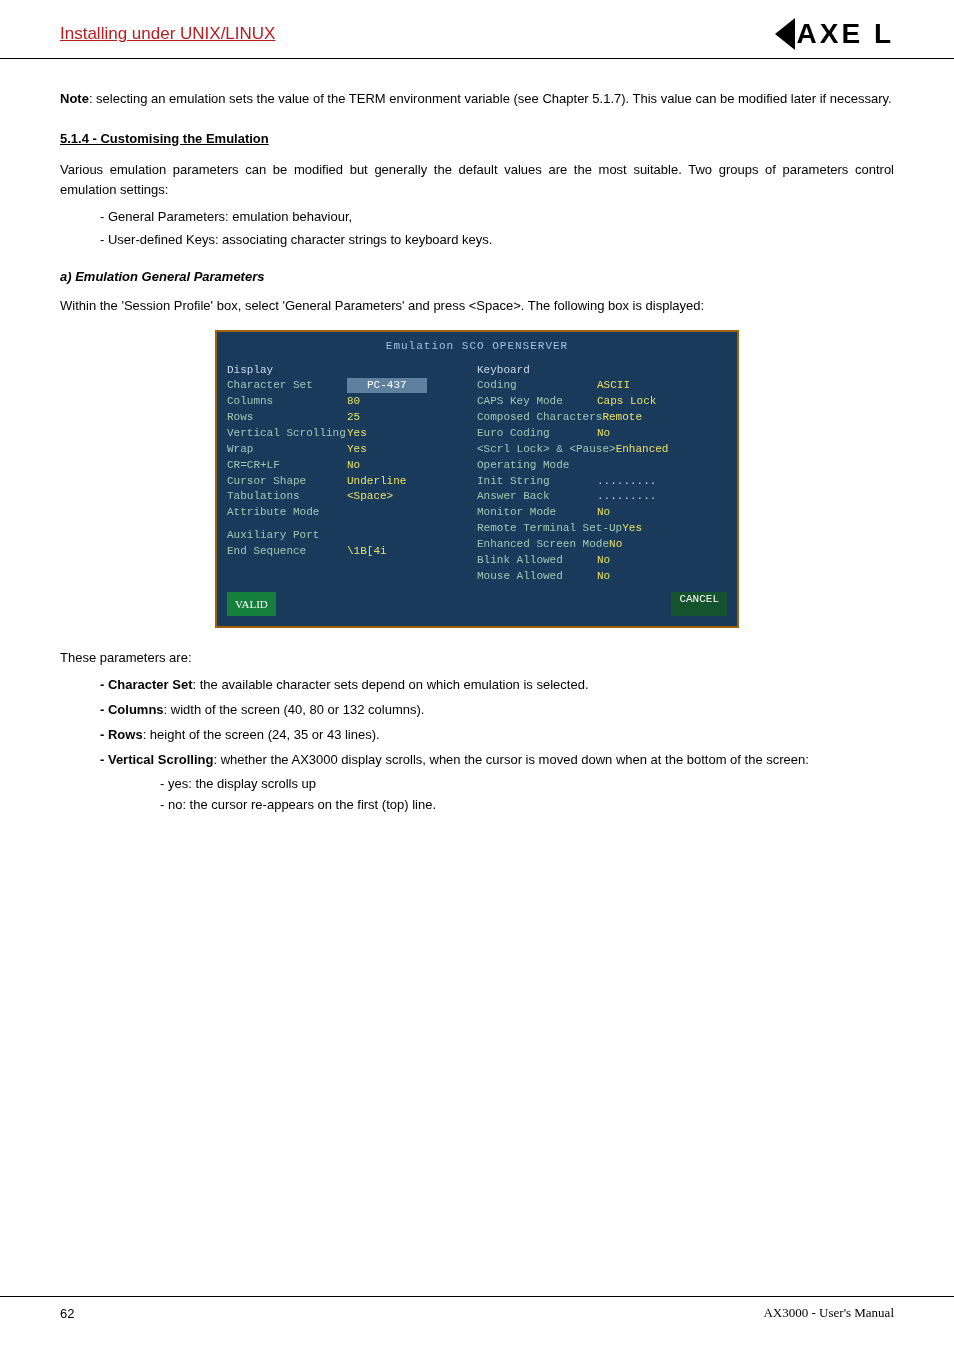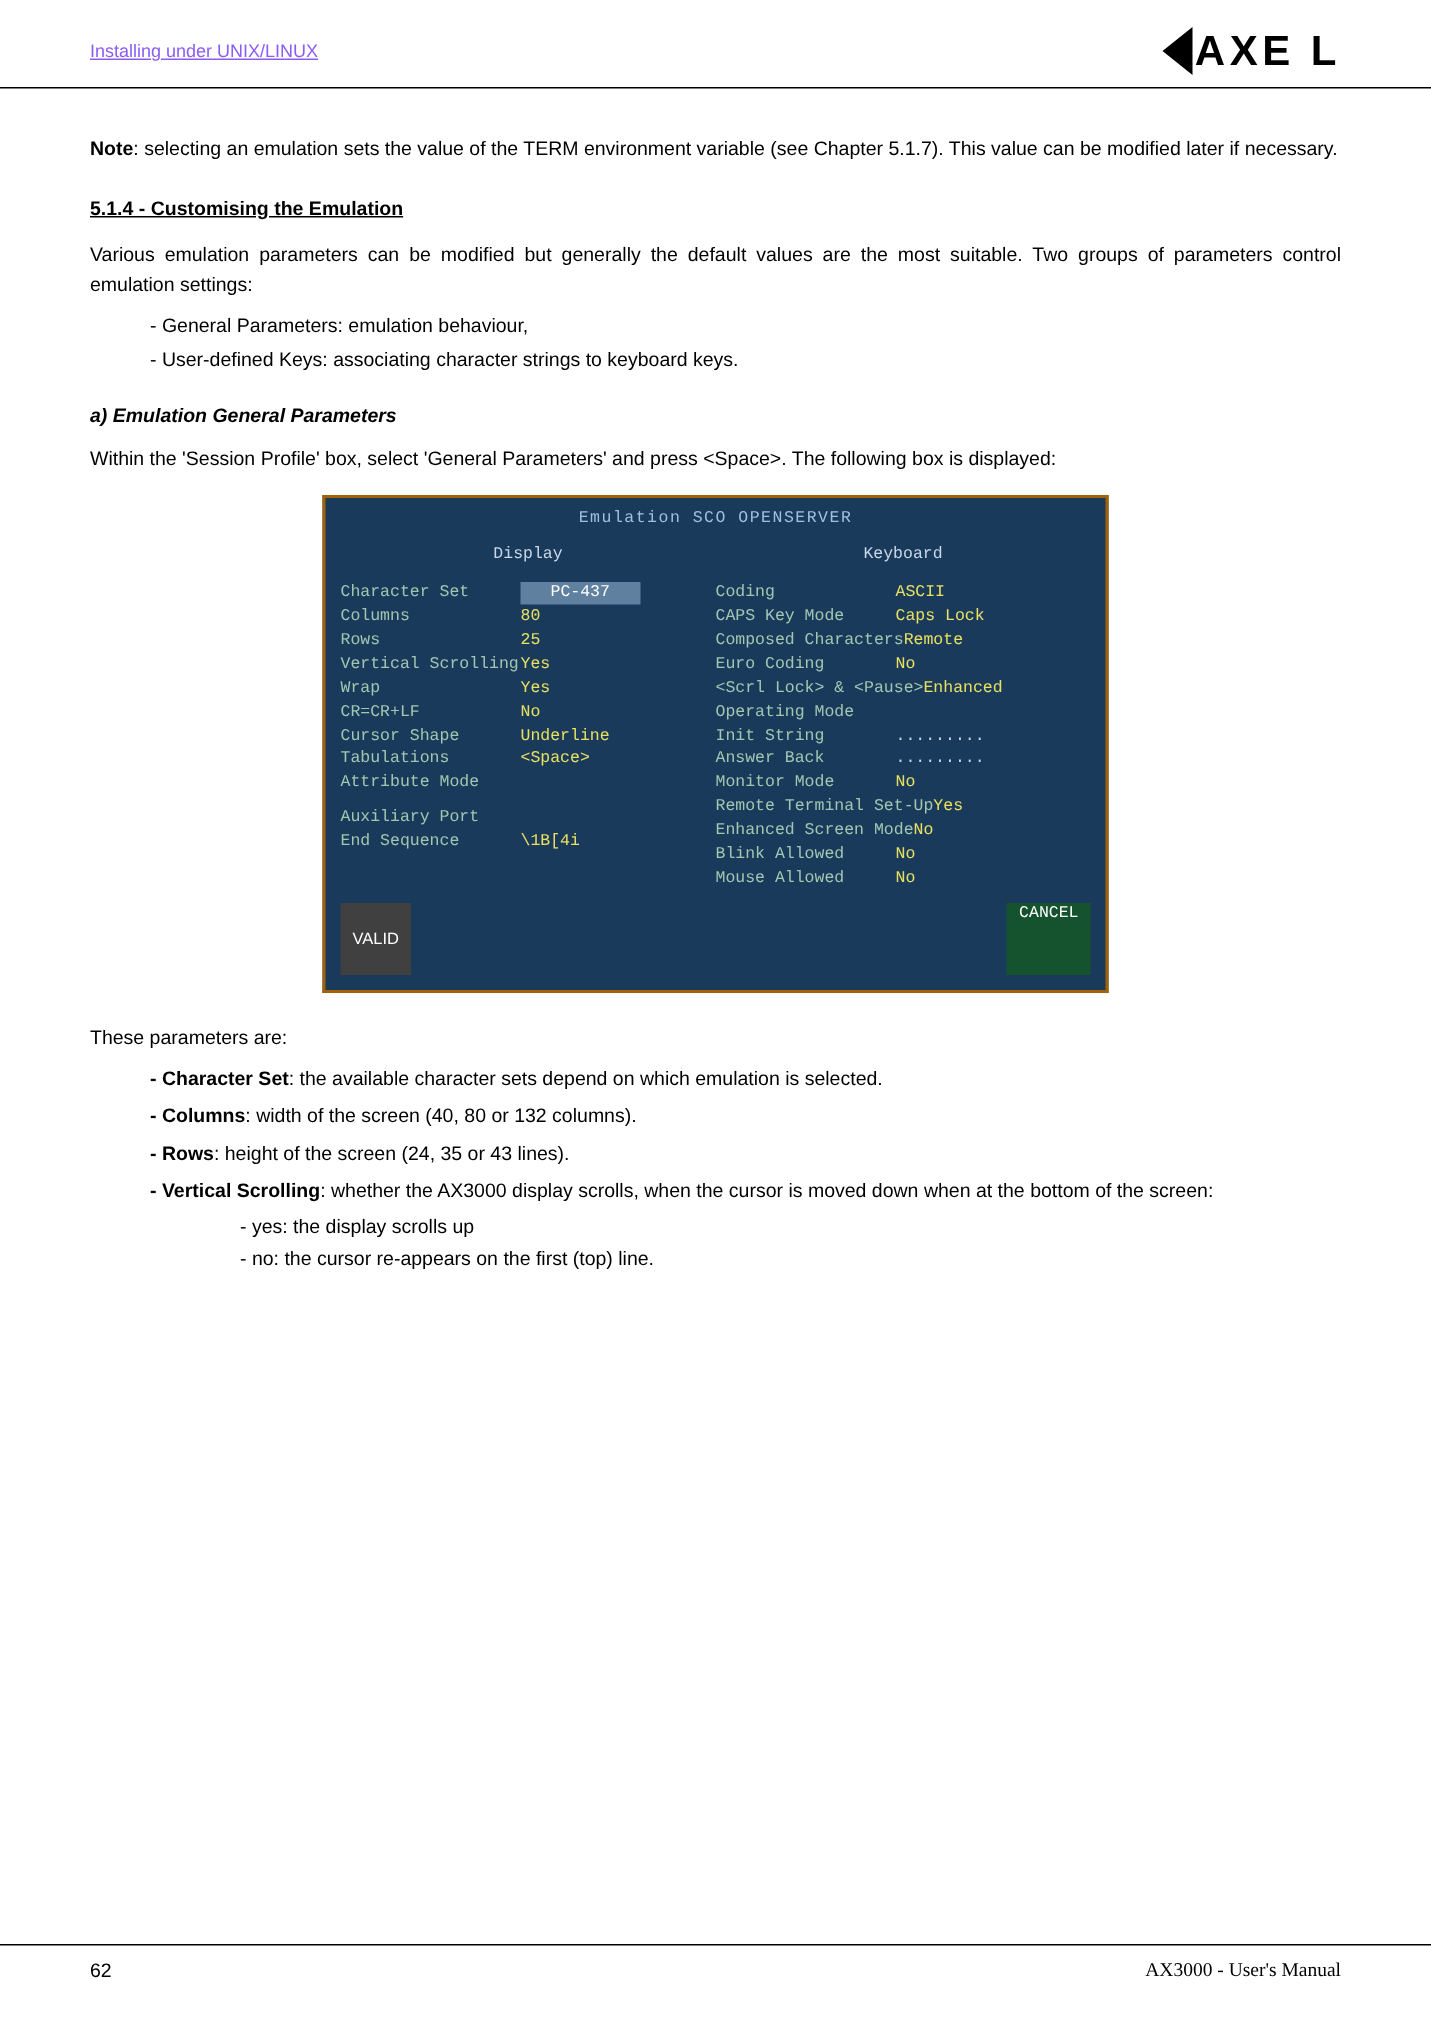--- a/index.html
+++ b/index.html
@@ -20,22 +20,22 @@
     }
     .header-bar {
       display: flex;
       justify-content: space-between;
       align-items: center;
       padding: 18px 60px 8px 60px;
       border-bottom: 1px solid #000;
       margin-bottom: 0;
     }
     .header-left {
-      font-size: 12px;
-      color: #8b5cf6;
+      font-size: 17px;
+      color: #b91c1c;
       text-decoration: underline;
     }
     .header-logo {
       font-size: 28px;
       font-weight: bold;
       font-family: Arial, Helvetica, sans-serif;
       letter-spacing: 2px;
       display: flex;
       align-items: center;
     }
@@ -138,38 +138,37 @@
       font-size: 11px;
     }
     .t-value.highlight {
       background: #6080a0;
       color: #fff;
       padding: 0 20px;
     }
     .t-section {
       color: #c8d8e8;
       font-size: 11px;
-      margin-bottom: 12px;
+      margin-bottom: 2px;
       margin-top: 4px;
-      text-align: center;
     }
     .t-dots {
       color: #c8d8e8;
     }
     .terminal-footer {
       display: flex;
       justify-content: space-between;
       margin-top: 8px;
     }
     .btn-valid {
-      background: #404040;
+      background: #15803d;
       color: #fff;
-      padding: 18px 8px;
-      font-size: 11px;
-      font-family: Liberation Sans, sans-serif;
+      padding: 6px 8px;
+      font-size: 11px;
+      font-family: Liberation Serif, serif;
     }
     .btn-cancel {
       background: #14532d;
       color: #fff;
       padding: 1px 8px;
       font-size: 11px;
       font-family: 'Courier New', Courier, monospace;
     }
     .params-list {
       margin-left: 40px;

